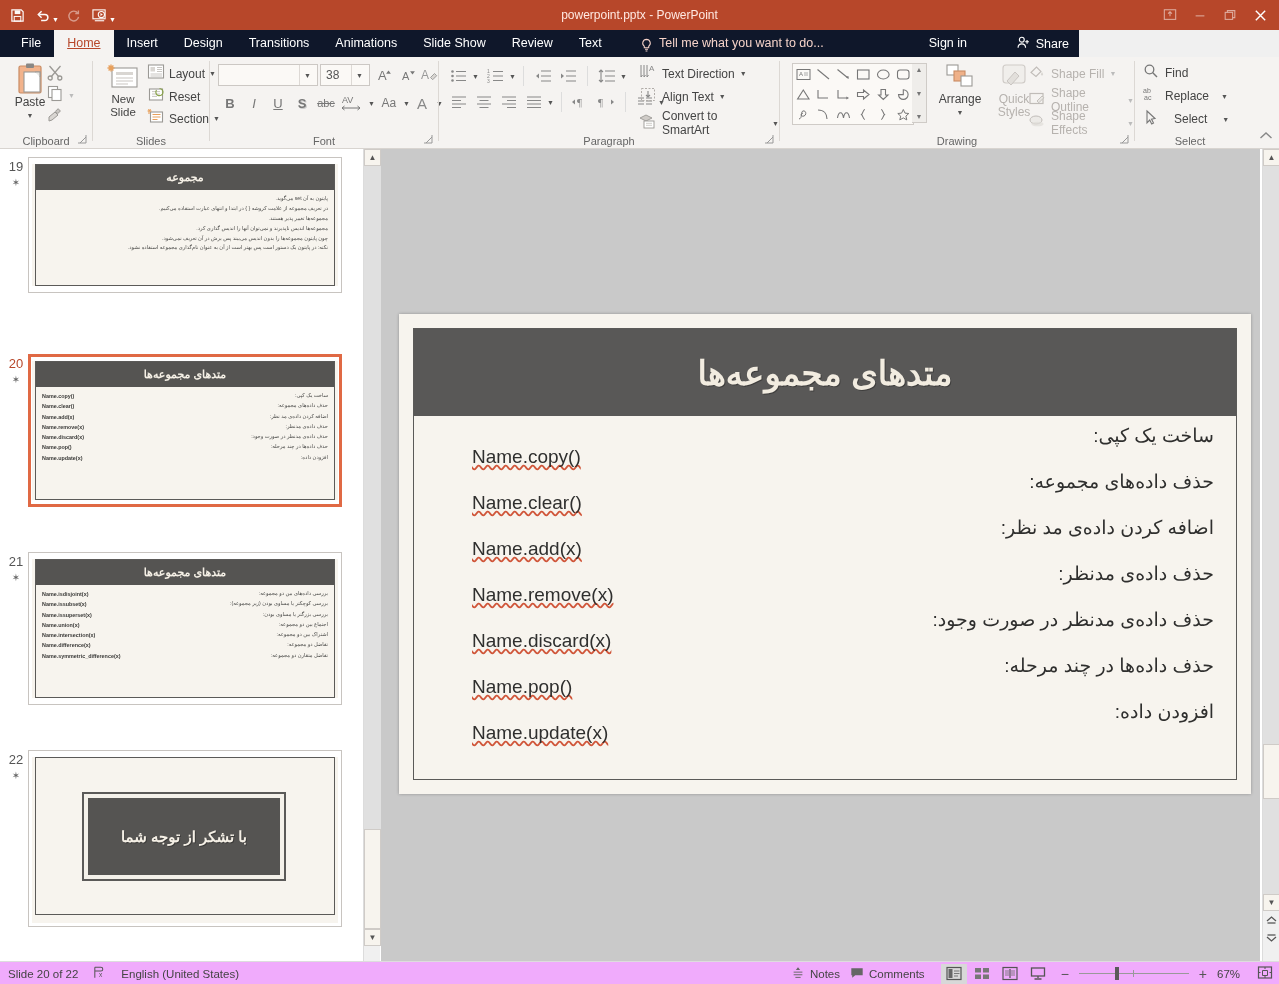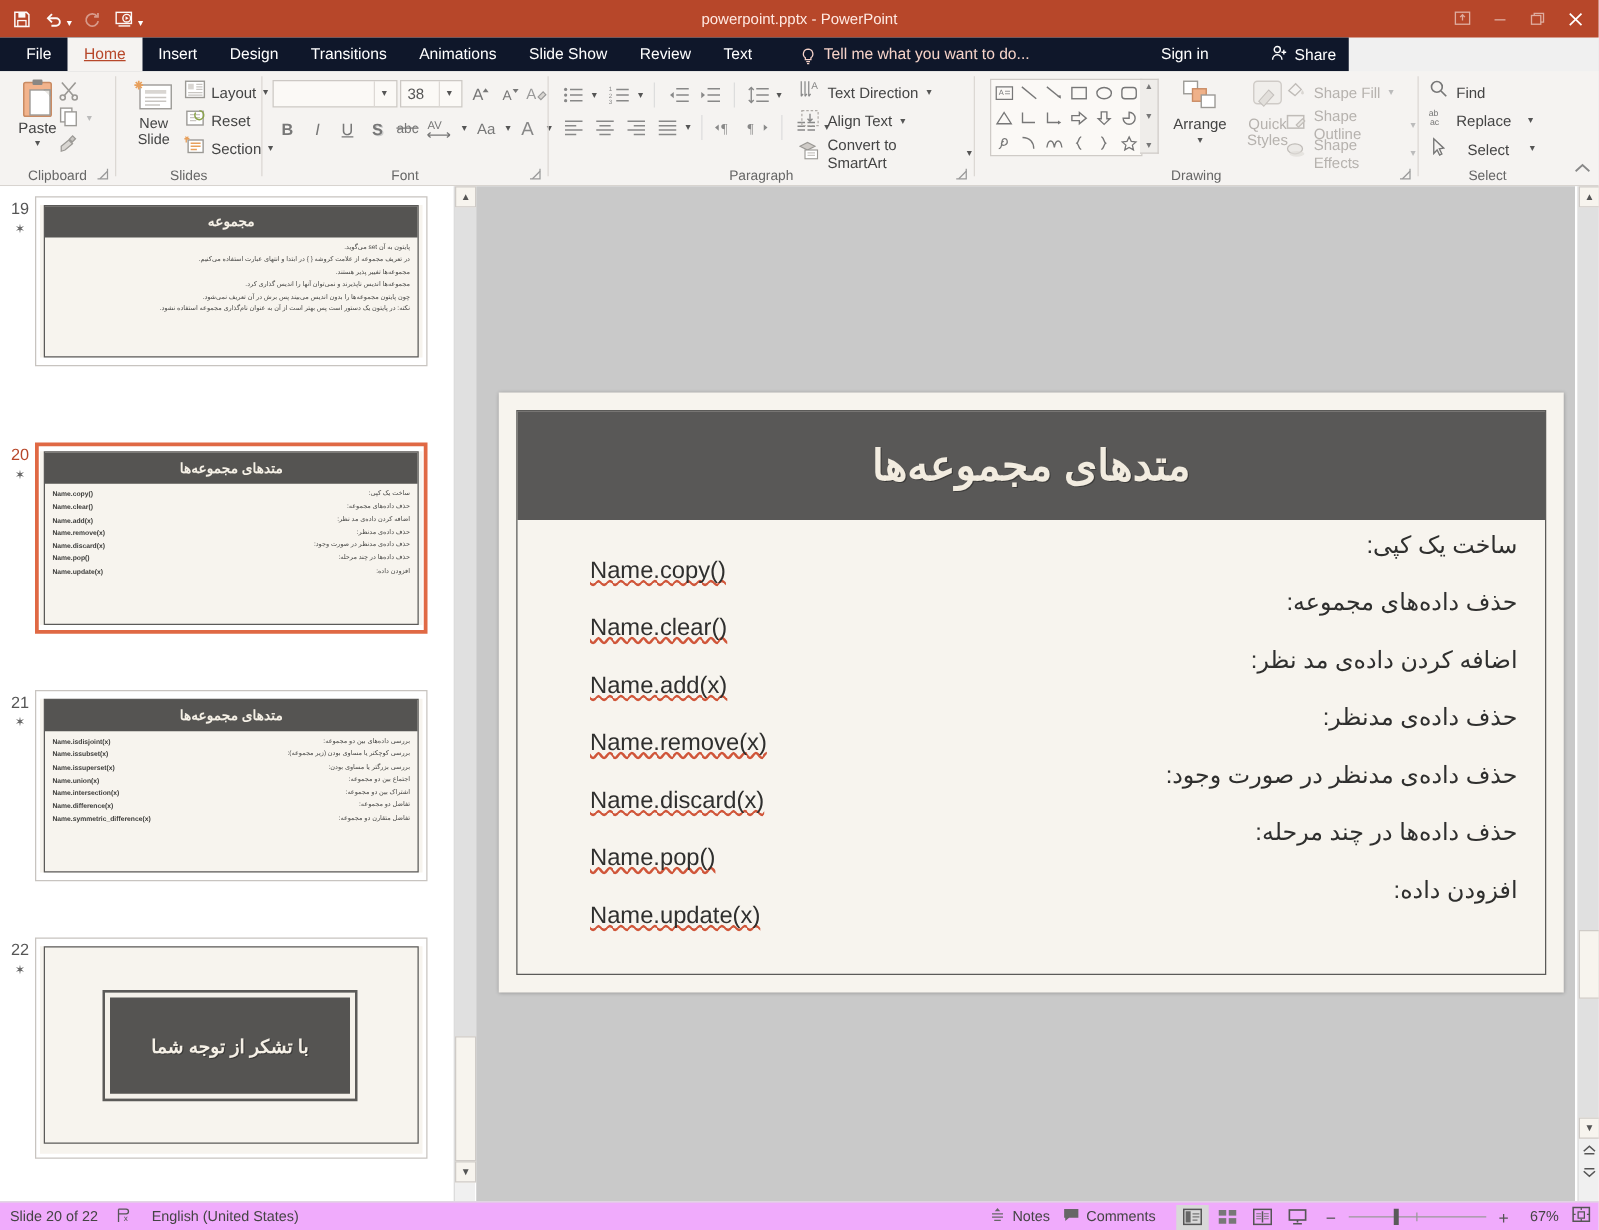--- a/index.html
+++ b/index.html
@@ -1035,21 +1035,21 @@
         </span>
       </span>
 
       <span style="color:#555;font-size:14px;cursor:default">−</span>
       <span class="zoomslider">
         <span class="zoomtrack"></span>
         <span class="zoomtick"></span>
         <span class="zoomhandle"></span>
       </span>
       <span style="color:#555;font-size:14px;cursor:default">+</span>
-      <span style="min-width:30px;text-align:right">67%</span>
+      <span style="min-width:30px;">67%</span>
       <span>
         <svg width="16" height="16" viewBox="0 0 16 16">
             <rect x="1.5" y="2" width="13" height="11" fill="none" stroke="#555" stroke-width="1.2"></rect>
             <path d="M5.5 5.5h5v5h-5z" fill="none" stroke="#555" stroke-width="1"></path>
             <path d="M8 2v2M8 11v2M1.5 7.5h2M12.5 7.5h2" stroke="#555" stroke-width="1"></path>
           </svg>
       </span>
     </div>
   </div>
 

